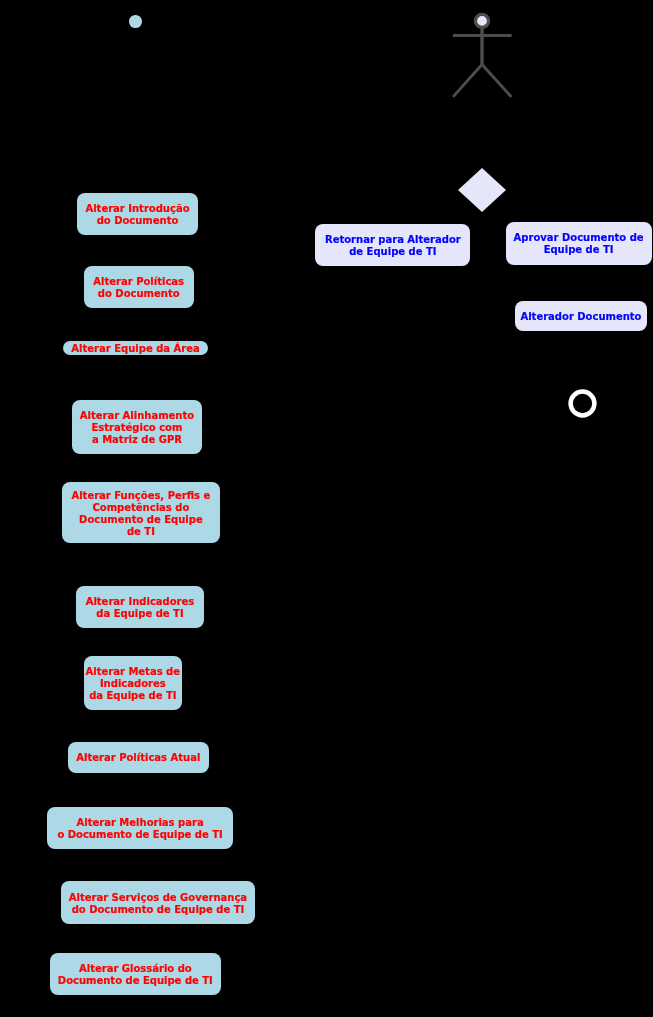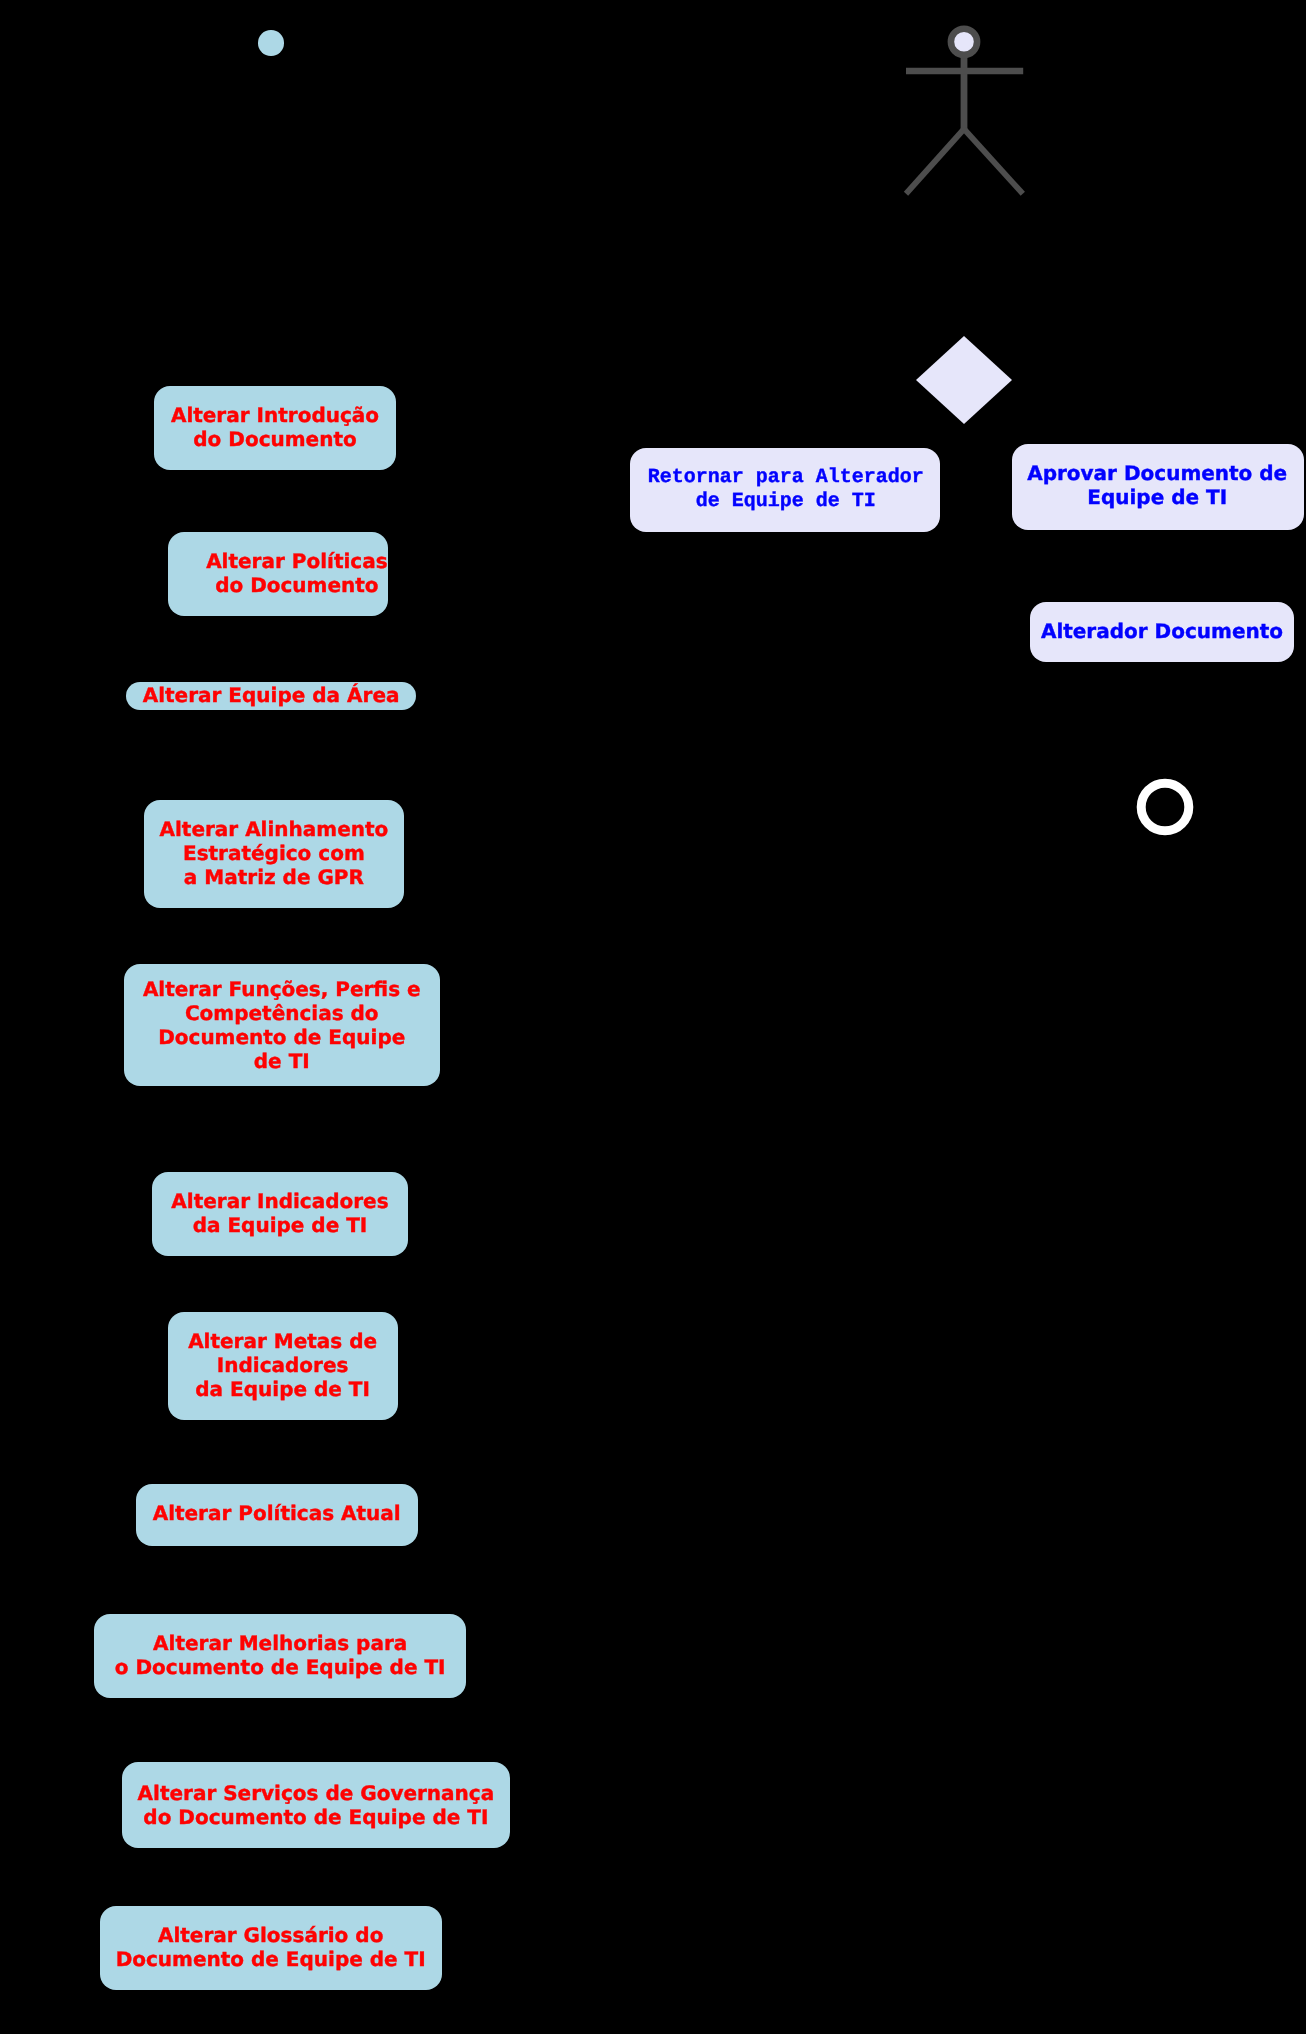--- a/index.html
+++ b/index.html
@@ -68,21 +68,21 @@
   </svg>
 
   <svg class="end-node" id="end-node" width="33" height="33" style="left: 565.75px; top: 386.5px;">
     <circle id="end-ring" cx="16.5" cy="16.5" r="11.9" fill="none" stroke="#FFFFFF" stroke-width="4.5"></circle>
   </svg>
 
 <div class="node blue" style="left: 77px; top: 192.8px; width: 121px; height: 42.3px;">
       <span class="label">Alterar Introdução
 do Documento</span>
     </div>
-    <div class="node blue" style="left: 83.6px; top: 265.6px; width: 110.2px; height: 42.3px; justify-content: flex-end;">
+    <div class="node blue" style="left: 83.6px; top: 265.6px; width: 110.2px; height: 42.3px;">
       <span class="label">Alterar Políticas
 do Documento</span>
     </div>
     <div class="node blue" style="left: 63.3px; top: 340.6px; width: 144.5px; height: 14px;">
       <span class="label">Alterar Equipe da Área</span>
     </div>
     <div class="node blue" style="left: 72.2px; top: 399.8px; width: 129.5px; height: 54.3px;">
       <span class="label">Alterar Alinhamento
 Estratégico com
 a Matriz de GPR</span>
@@ -90,41 +90,41 @@
     <div class="node blue" style="left: 62.1px; top: 482px; width: 157.6px; height: 61px;">
       <span class="label">Alterar Funções, Perfis e
 Competências do
 Documento de Equipe
 de TI</span>
     </div>
     <div class="node blue" style="left: 76.3px; top: 586px; width: 127.4px; height: 42.3px;">
       <span class="label">Alterar Indicadores
 da Equipe de TI</span>
     </div>
-    <div class="node blue" style="left: 83.8px; top: 656.2px; width: 115px; height: 54.3px;">
+    <div class="node blue" style="left: 83.8px; top: 656.2px; width: 98px; height: 54.3px;">
       <span class="label">Alterar Metas de
 Indicadores
 da Equipe de TI</span>
     </div>
     <div class="node blue" style="left: 67.9px; top: 742.3px; width: 140.9px; height: 30.3px;">
       <span class="label">Alterar Políticas Atual</span>
     </div>
     <div class="node blue" style="left: 47.1px; top: 806.9px; width: 186px; height: 42.3px;">
       <span class="label">Alterar Melhorias para
 o Documento de Equipe de TI</span>
     </div>
     <div class="node blue" style="left: 40.1px; top: 881.4px; width: 193.7px; height: 42.3px; margin-left: 21px;">
       <span class="label">Alterar Serviços de Governança
 do Documento de Equipe de TI</span>
     </div>
     <div class="node blue" style="left: 50.1px; top: 953px; width: 170.5px; height: 42.3px;">
       <span class="label">Alterar Glossário do
 Documento de Equipe de TI</span>
     </div>
-    <div class="node lav" style="left: 315.3px; top: 223.8px; width: 155.1px; height: 42.3px; font-family: Liberation Mono, monospace;">
+    <div class="node lav" style="left: 315.3px; top: 223.8px; width: 155.1px; height: 42.3px;">
       <span class="label">Retornar para Alterador
 de Equipe de TI</span>
     </div>
     <div class="node lav" style="left: 505.6px; top: 222px; width: 146px; height: 42.6px;">
       <span class="label">Aprovar Documento de
 Equipe de TI</span>
     </div>
     <div class="node lav" style="left: 514.9px; top: 301px; width: 132.2px; height: 30.3px;">
       <span class="label">Alterador Documento</span>
     </div>

